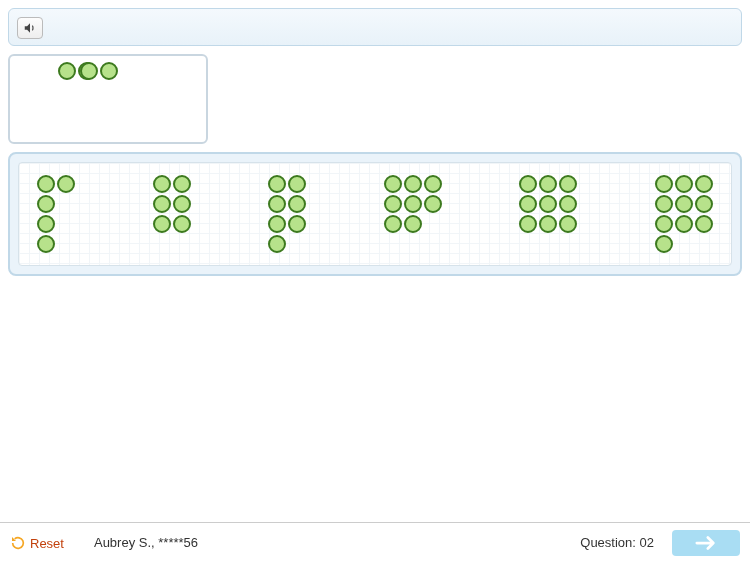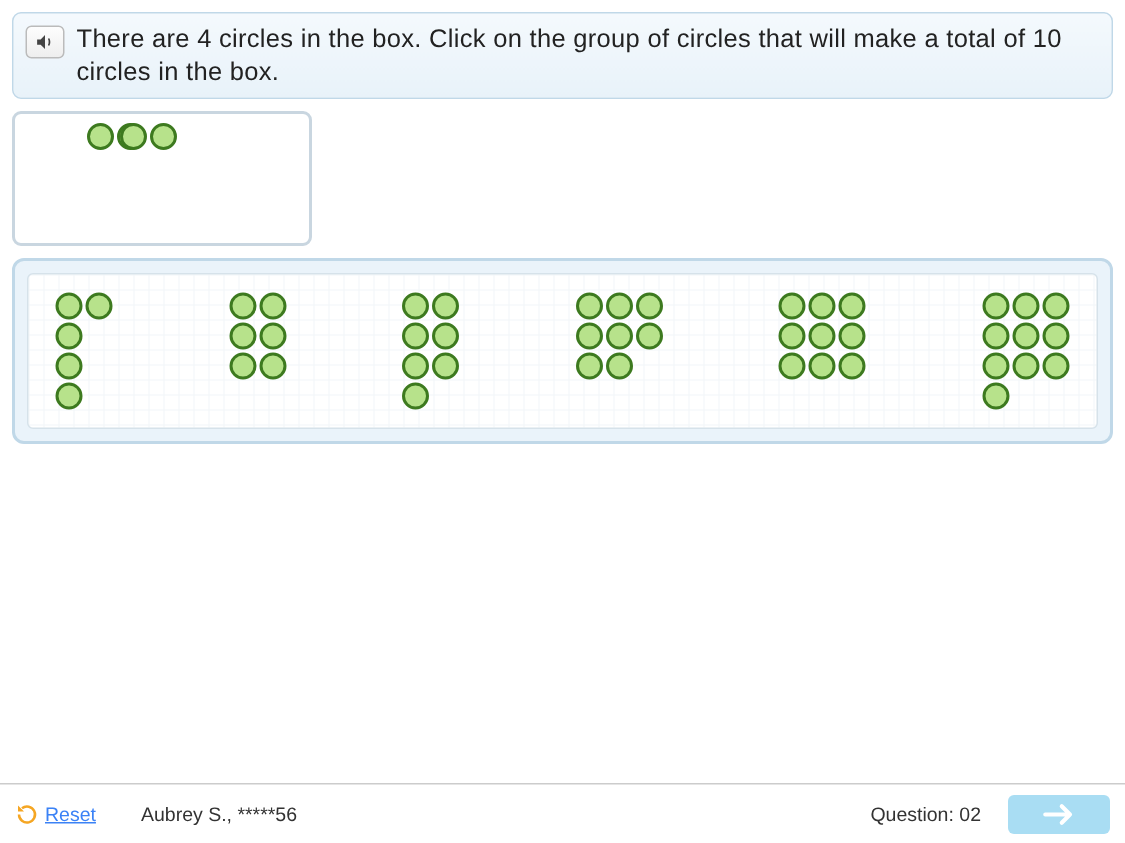--- a/index.html
+++ b/index.html
@@ -104,25 +104,24 @@
     border-top: 1px solid #ccc;
     display: flex;
     align-items: center;
     padding: 0 10px;
     font-family: "Segoe UI", Arial, sans-serif;
     font-size: 13px;
     color: #333;
   }
   .reset {
     display: flex;
-    align-items: flex-start;
+    align-items: flex-end;
     gap: 4px;
-    color: #3b82f6;
+    color: #c2410c;
     cursor: pointer;
-    text-decoration: underline;
   }
   .reset svg { width: 16px; height: 16px; }
   .student { margin-left: 30px; }
   .question { margin-left: auto; margin-right: 18px; text-align: center; }
   .next-btn {
     width: 68px;
     height: 26px;
     background: #a9ddf3;
     border-radius: 4px;
     display: flex;
@@ -135,21 +134,20 @@
 </head>
 <body>
 
 <div class="instruction-bar">
   <div class="audio-btn">
     <svg viewBox="0 0 24 24">
       <path fill="#444" d="M3 9v6h4l5 5V4L7 9H3z"></path>
       <path fill="none" stroke="#444" stroke-width="2" d="M16 8c1.5 1.5 1.5 6.5 0 8"></path>
     </svg>
   </div>
-  <div class="instruction-text">There are 4 circles in the box. Click on the group of circles that will make a total of 10 circles in the box.</div>
 </div>
 
 <div class="box-area">
   <div class="box-circles" id="box-circles">
       <div class="row">
         <div class="circle"></div>
         <div class="circle"></div>
       </div>
       <div class="row">
         <div class="circle"></div>

